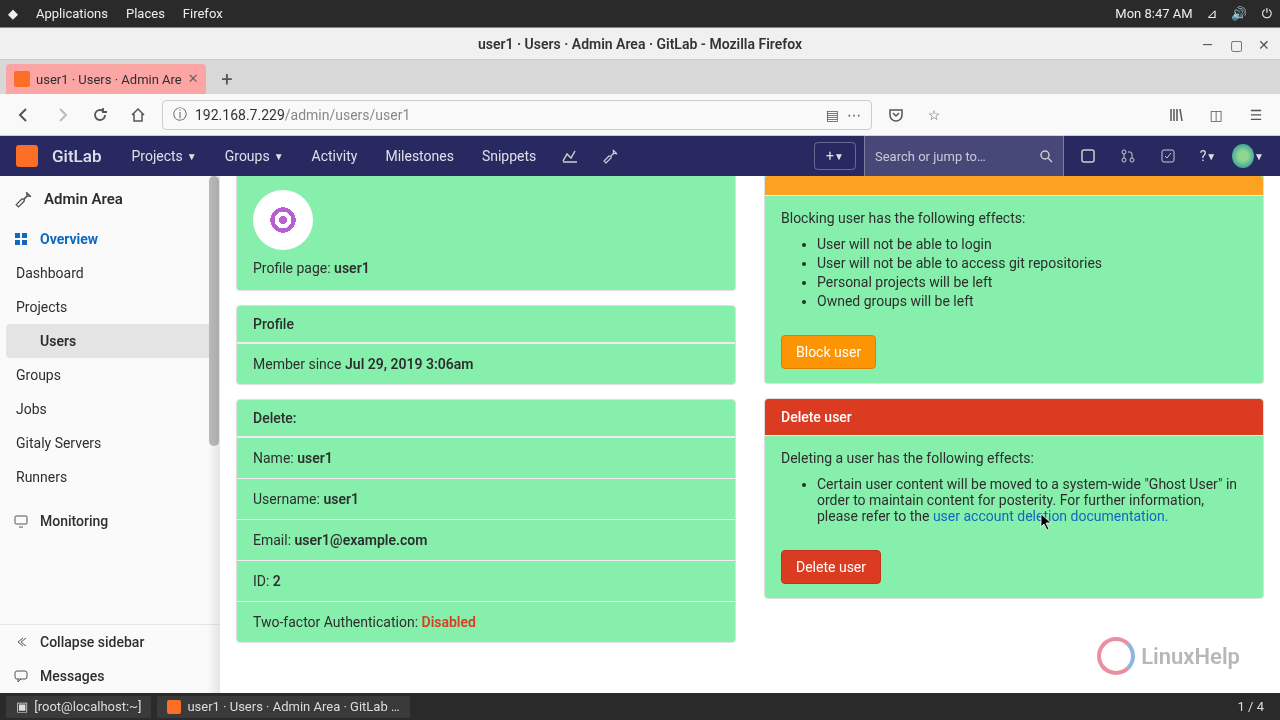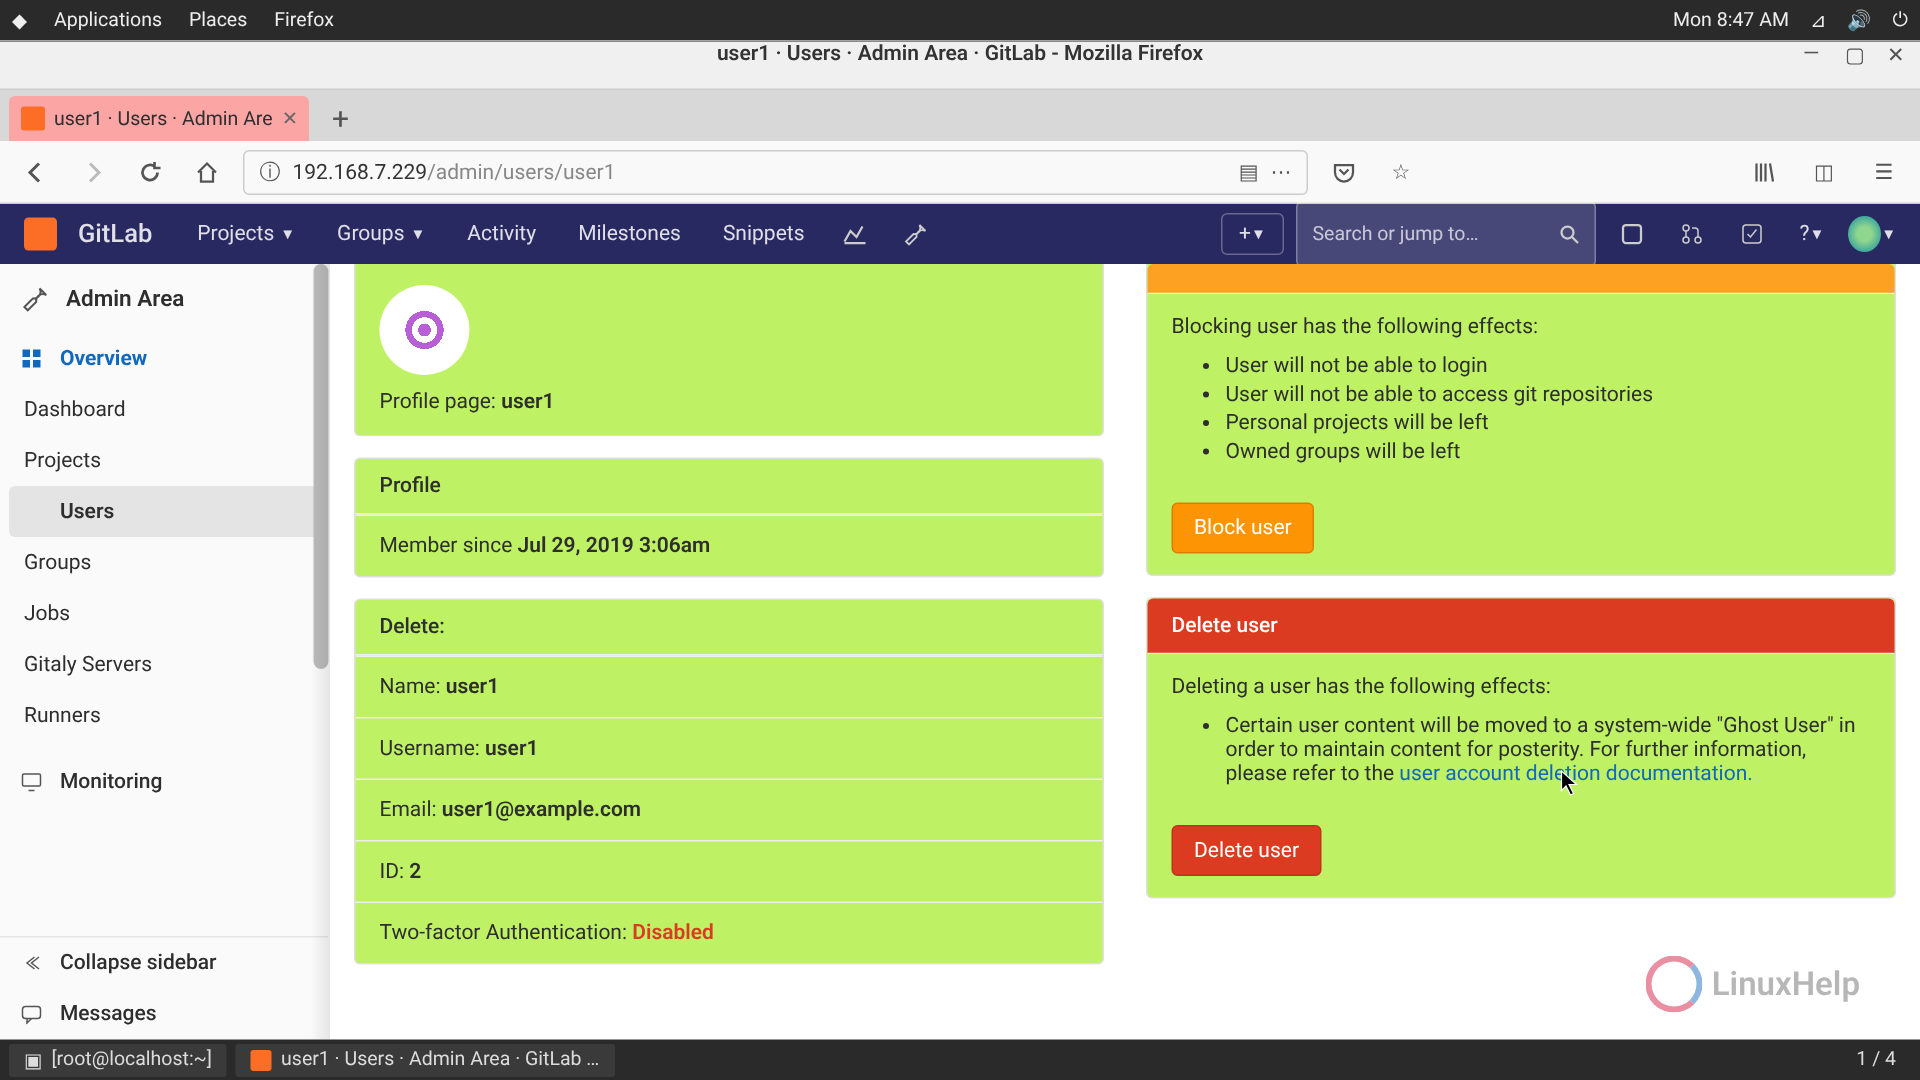--- a/index.html
+++ b/index.html
@@ -4,21 +4,21 @@
 <style>
 * { box-sizing: border-box; margin: 0; padding: 0; }
 body { font-family: -apple-system, BlinkMacSystemFont, "Segoe UI", Roboto, sans-serif; font-size: 14px; color: #2e2e2e; background: #fff; width: 1280px; height: 720px; overflow: hidden; position: relative; }
 
 
 .gnome-bar { height: 27px; background: #2a2a2a; color: #eee; display: flex; align-items: center; padding: 0 8px; font-size: 13px; }
 .gnome-bar .left { display: flex; gap: 18px; align-items: center; }
 .gnome-bar .right { margin-left: auto; display: flex; gap: 14px; align-items: center; }
 
 
-.ff-title { height: 33px; background: #f0f0f0; border-bottom: 1px solid #ccc; display: flex; padding: 0 8px; position: relative; border-top:1px solid #888;}
+.ff-title { height: 33px; background: #f0f0f0; border-bottom: 1px solid #ccc; display: flex; align-items: center; padding: 0 8px; position: relative; border-top:1px solid #888;}
 .ff-title .title-text { position: absolute; left: 50%; transform: translateX(-50%); font-weight: 600; font-size: 14px; color: #333; }
 .ff-title .win-controls { margin-left: auto; display: flex; gap: 14px; }
 .win-btn { width: 14px; height: 14px; color: #555; cursor: pointer; }
 
 
 .ff-tabs { height: 34px; background: #d8d8d8; display: flex; align-items: flex-end; padding-left: 6px; }
 .ff-tab { height: 30px; width: 200px; background: #fca5a5; border-radius: 4px 4px 0 0; display: flex; align-items: center; padding: 0 8px; gap: 6px; font-size: 13px; overflow: hidden; white-space: nowrap; }
 .ff-tab .favicon { width: 16px; height: 16px; background: #fc6d26; border-radius: 2px; flex-shrink: 0; }
 .ff-tab .close { margin-left: auto; width: 16px; height: 16px; color: #666; flex-shrink: 0; }
 .ff-newtab { width: 30px; height: 30px; display: flex; align-items: center; justify-content: center; color: #555; margin-left: 6px; font-size: 20px; }
@@ -53,21 +53,21 @@
 .sb-item.top { font-weight: 500; }
 .sb-item.sub { padding-left: 16px; }
 .sb-item.active { background: #e4e4e4; border-radius: 4px; margin: 0 6px; padding-left: 34px; font-weight: 600; }
 .sb-item.top-active { font-weight: 700; color: #1068bf; }
 .sb-collapse { margin-top: auto; border-top: 1px solid #e5e5e5; }
 
 .gl-content { flex: 1; overflow: auto; padding: 0 16px 20px 16px; display: flex; gap: 28px; }
 .gl-col-left { flex: 1; max-width: 50%; }
 .gl-col-right { flex: 1; max-width: 50%; }
 
-.card { border: 1px solid #dfdfdf; border-radius: 4px; margin-bottom: 14px; background: #bef264; }
+.card { border: 1px solid #dfdfdf; border-radius: 4px; margin-bottom: 14px; background: #86efac; }
 .card-hd { padding: 10px 16px; border-bottom: 1px solid #eee; font-weight: 500; }
 .card-hd.orange { background: #fca121; color: #fff; height: 20px; padding:0; border-radius: 4px 4px 0 0; }
 .card-hd.red { background: #db3b21; color: #fff; border-radius: 4px 4px 0 0; }
 .card-body { padding: 14px 16px; }
 .card-row { padding: 12px 16px; border-top: 1px solid #eee; }
 .card-row:first-child { border-top: none; }
 .card .avatar-img { width: 60px; height: 60px; border-radius: 50%; background: radial-gradient(circle at 50% 50%, #b85fd6 10%, #fff 10%, #fff 20%, #b85fd6 20%, #b85fd6 30%, #fff 30%);  margin-bottom: 10px; }
 
 ul.effects { margin: 10px 0 10px 36px; }
 ul.effects li { margin: 3px 0; }

